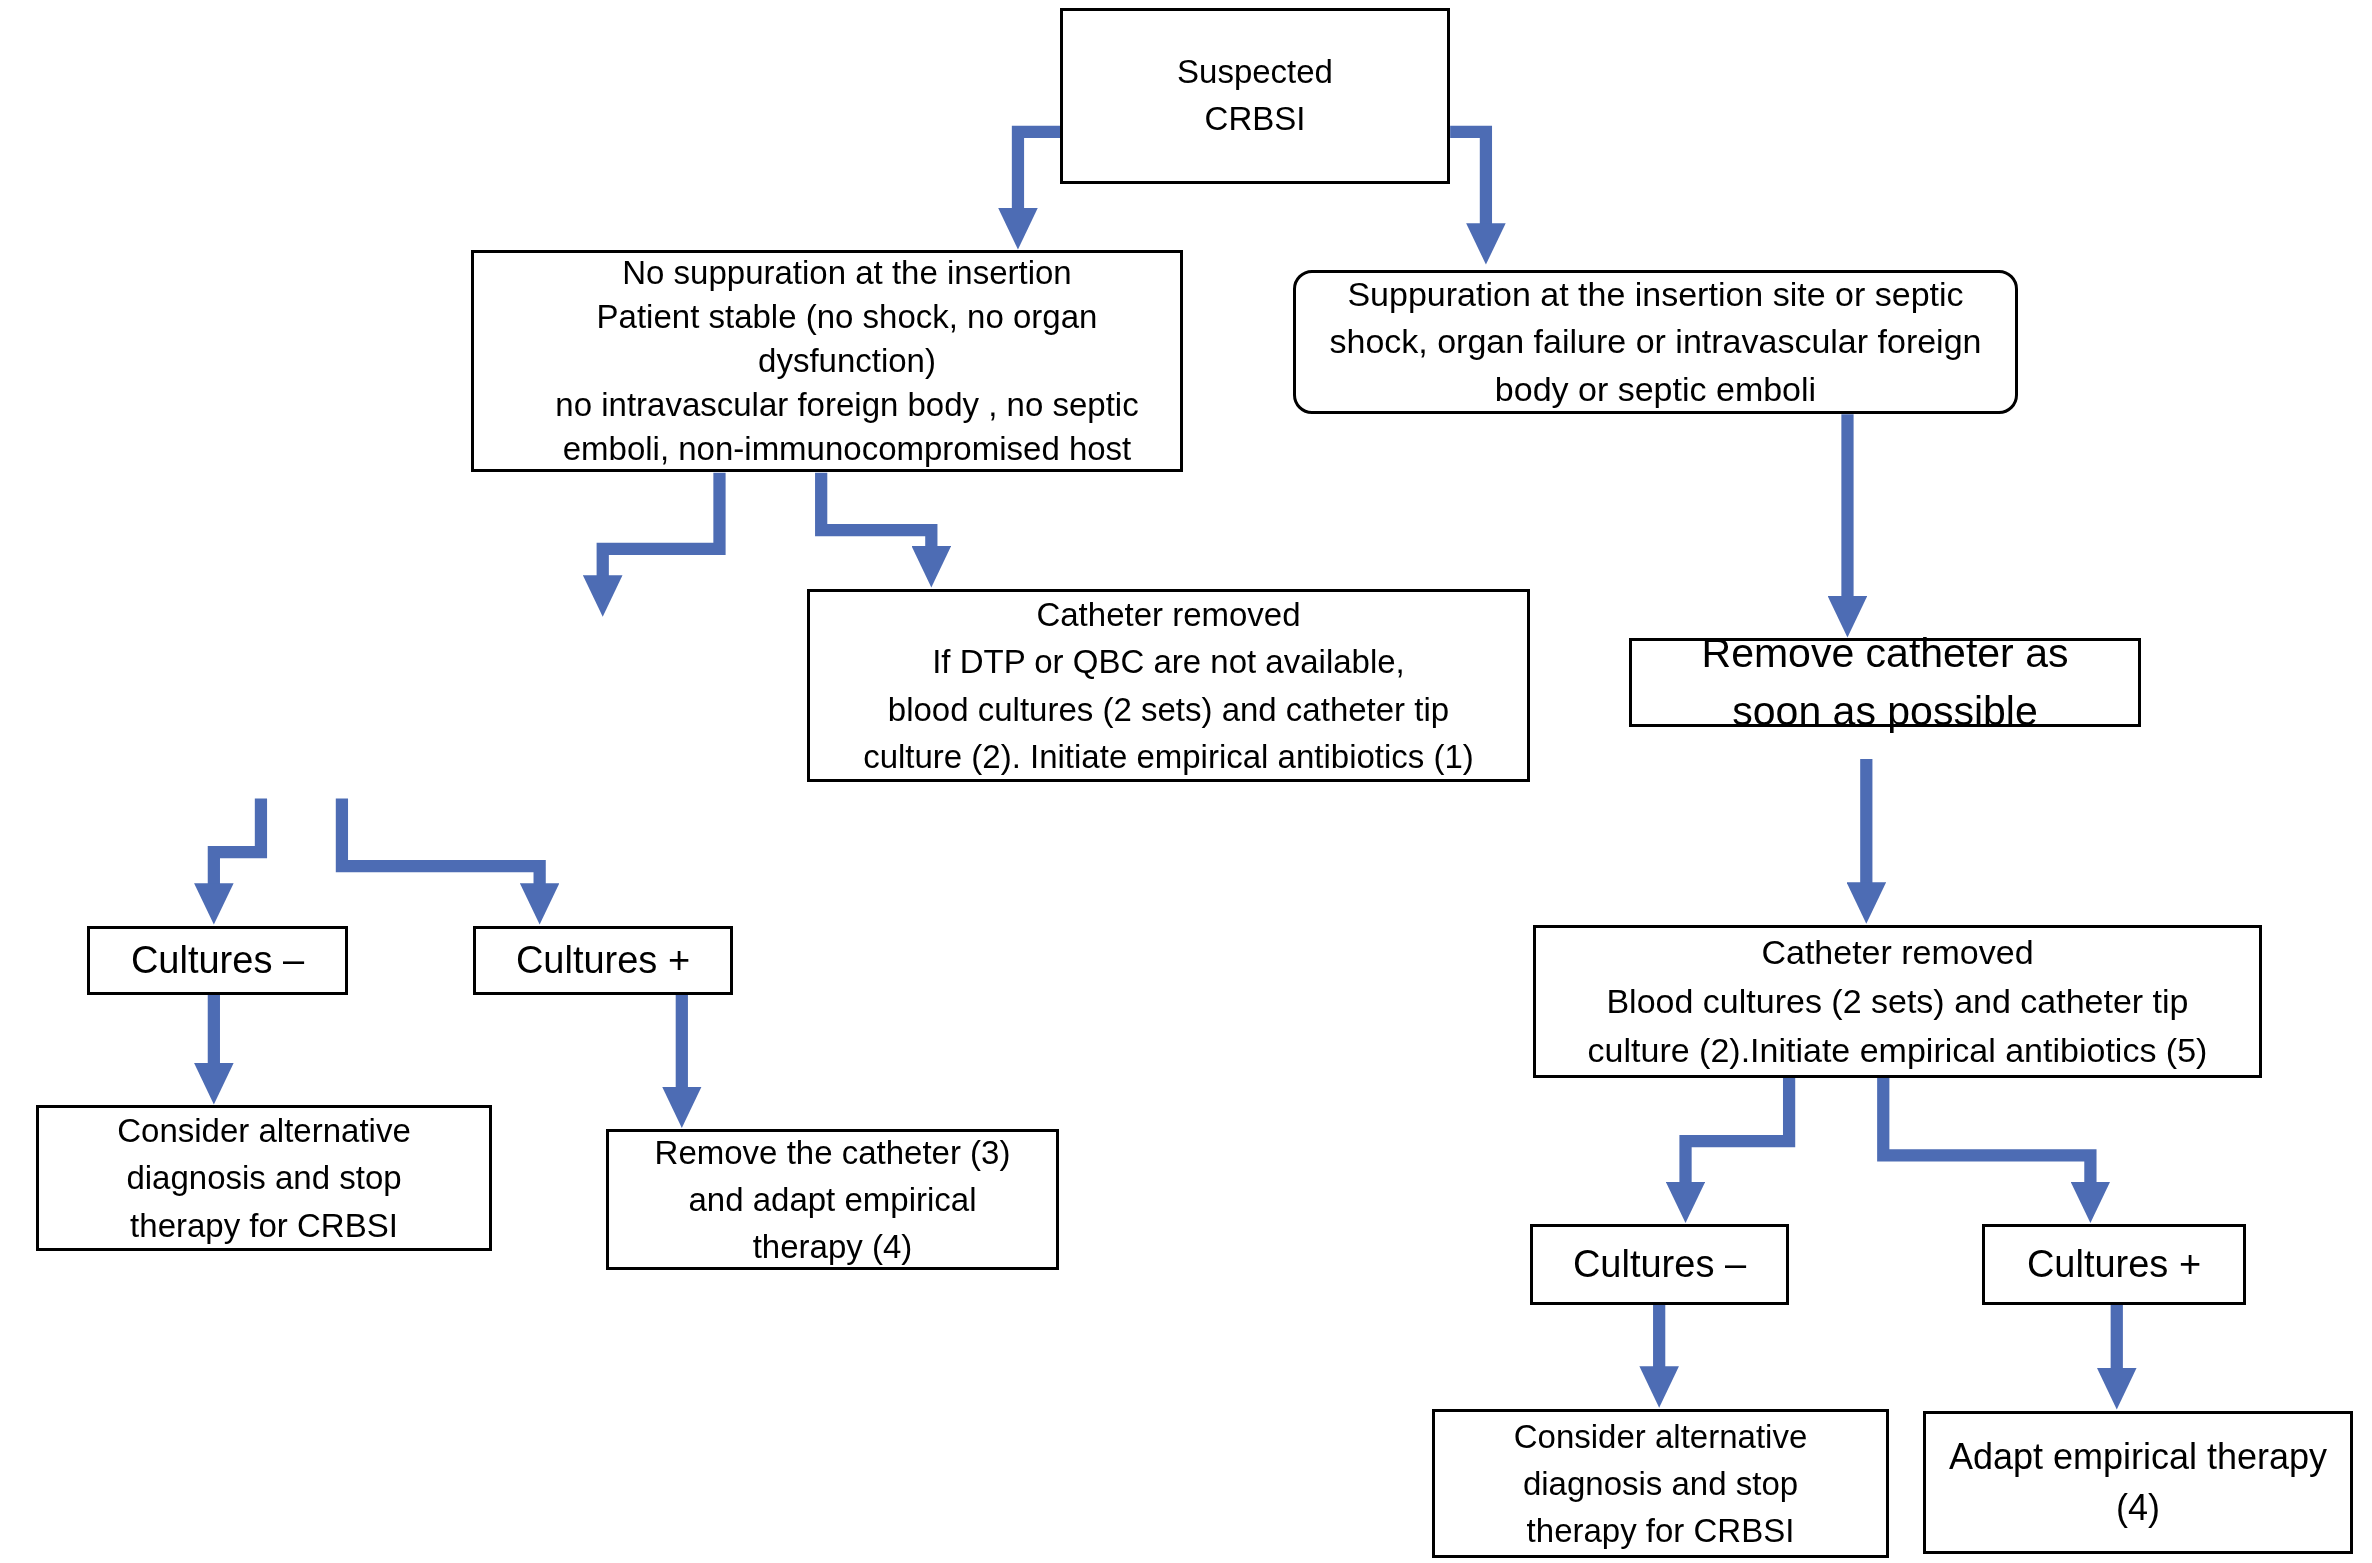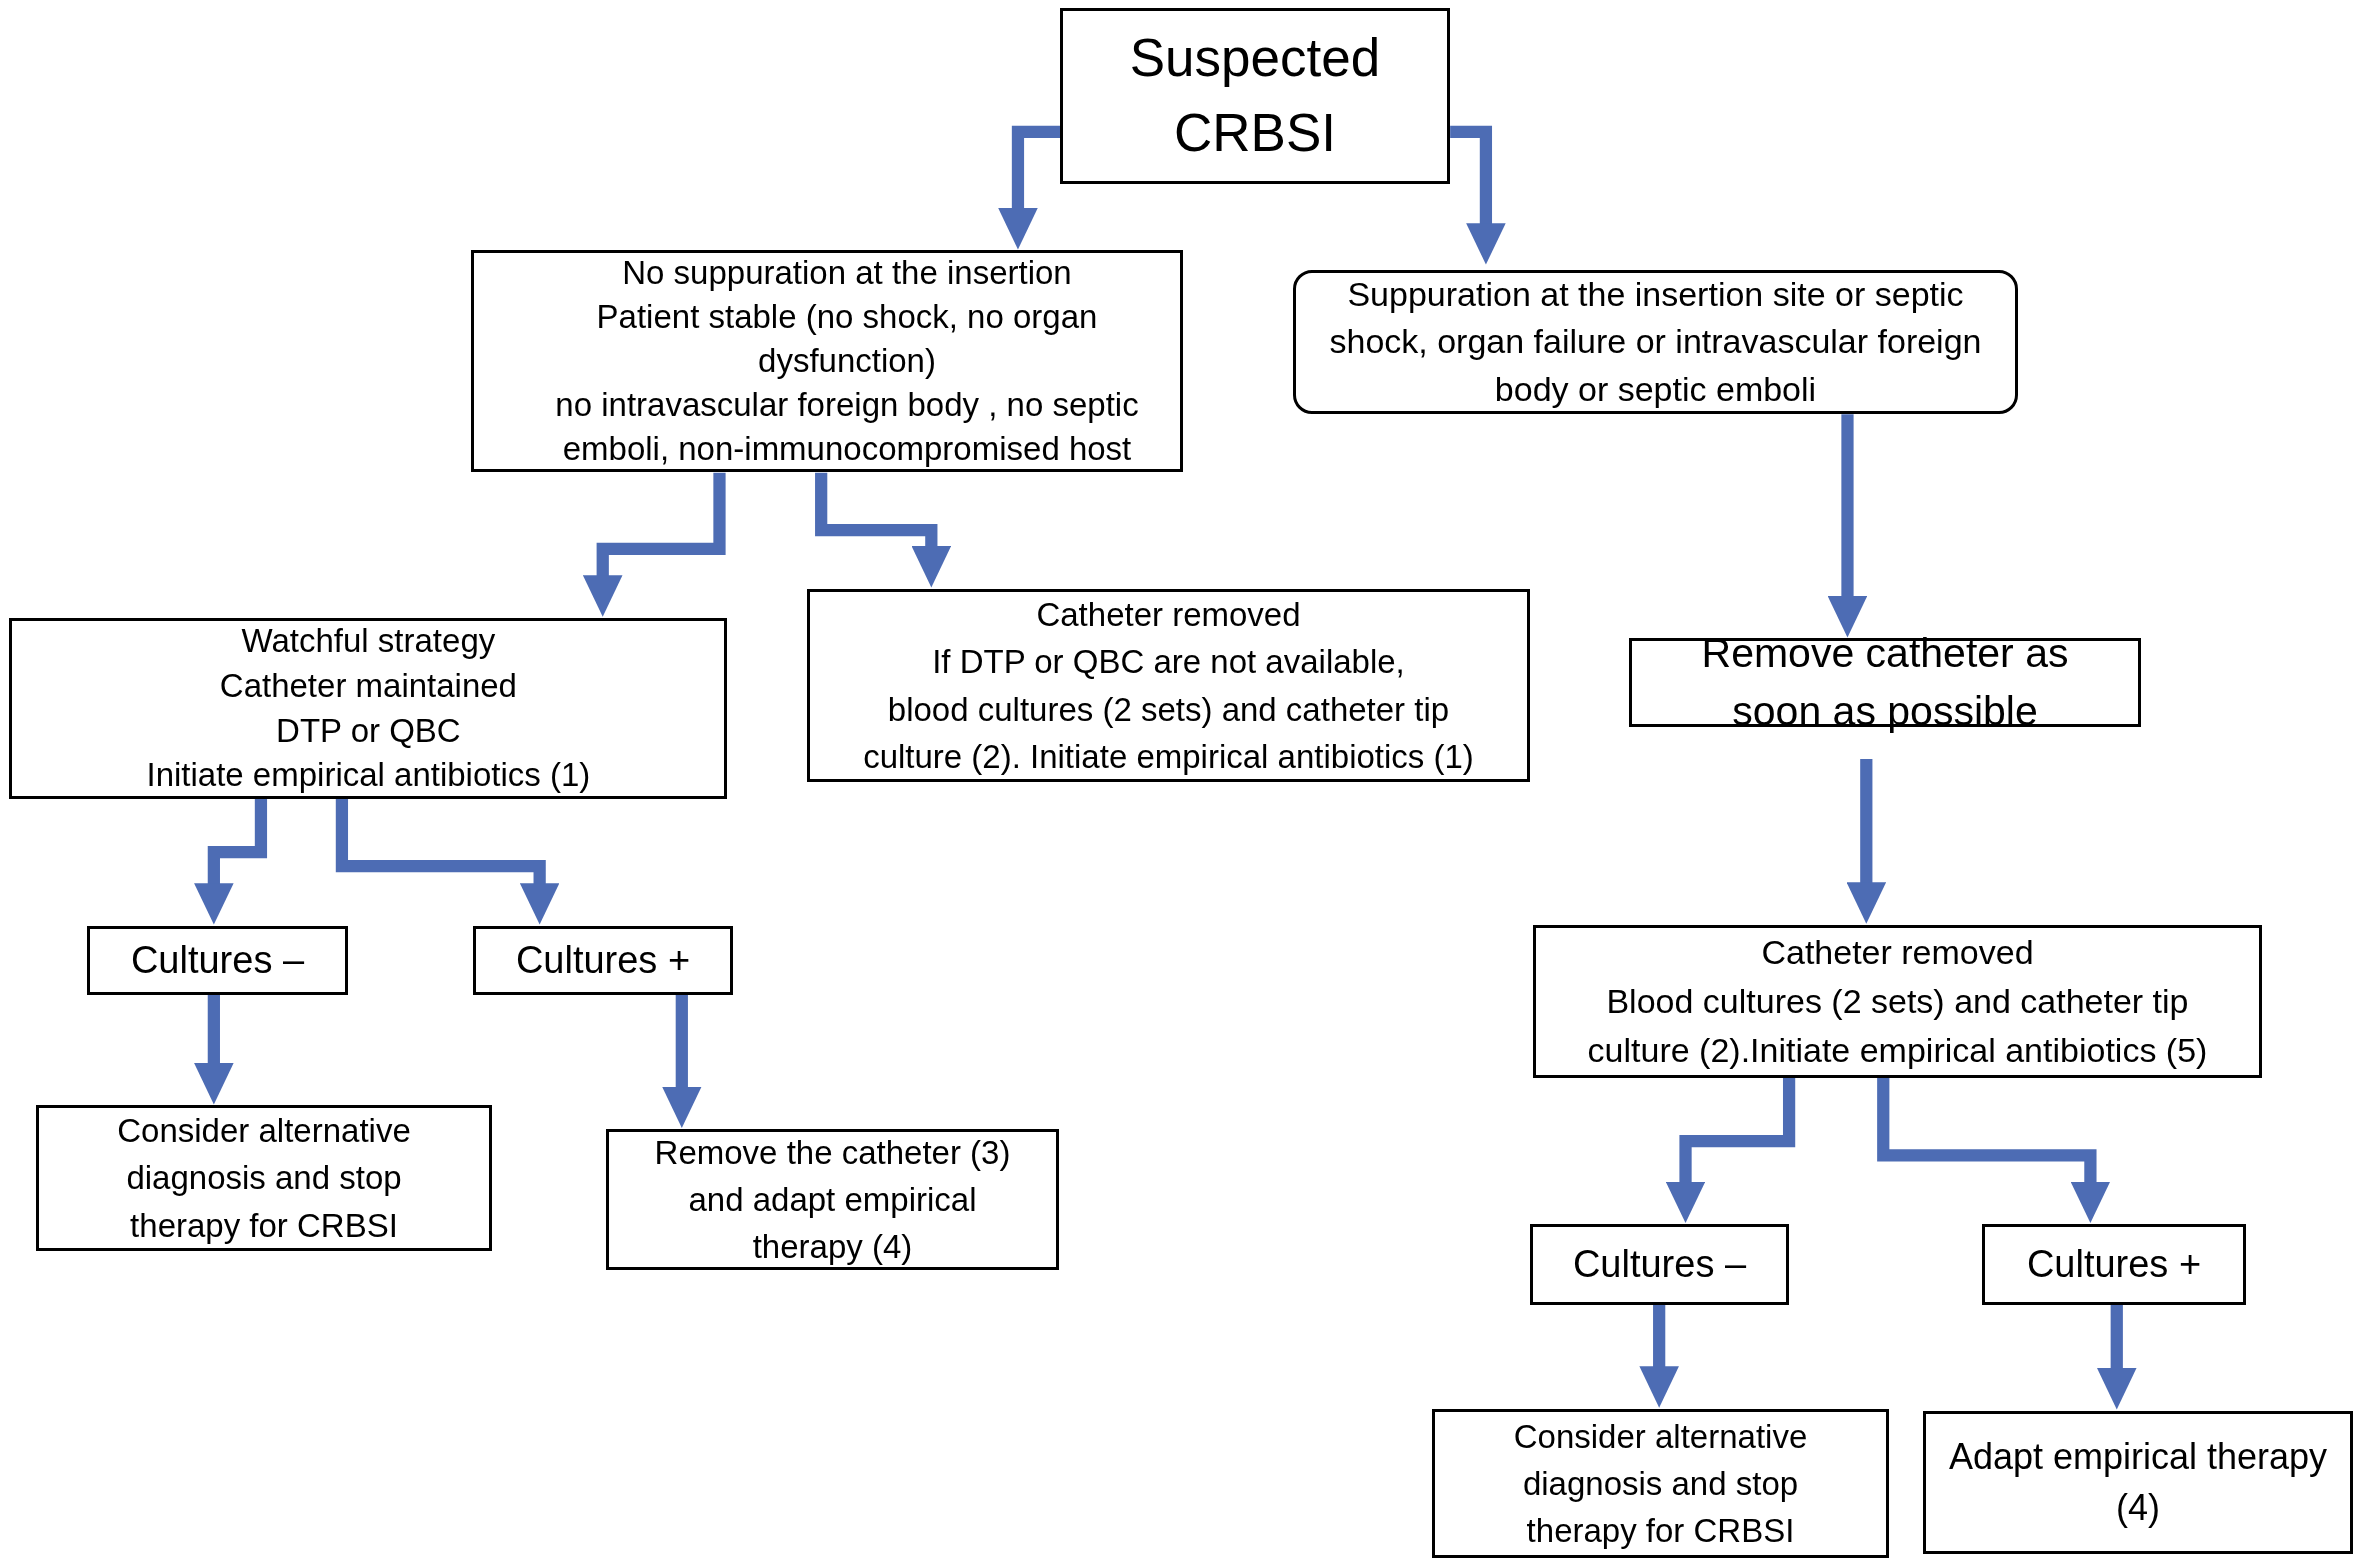--- a/index.html
+++ b/index.html
@@ -29,21 +29,21 @@
     border: 3.8px solid #000000;
     background: #ffffff;
     display: flex;
     align-items: center;
     justify-content: center;
     text-align: center;
     white-space: pre-line;
     line-height: 1.4;
   }
   
-  #n-suspected              { left:1060px; top:7.5px;    width:390px; height:176px; font-size:53px; line-height:1.4; }
+  #n-suspected              { left:1060px; top:7.5px;    width:390px; height:176px; font-size:33px; line-height:1.4; }
   #n-no-suppuration         { left:471px;  top:250px;  width:712px; height:222px; font-size:33px; line-height:1.33;padding-left:40px; }
   #n-suppuration            { left:1293px; top:270px;  width:725px; height:144px; font-size:34px; line-height:1.4;border-radius:19px;  }
   #n-watchful               { left:9.4px;   top:618px;  width:718px; height:181px; font-size:33px; line-height:1.36; }
   #n-catheter-removed-mid   { left:807px;  top:589px;  width:723px; height:193px; font-size:33px; line-height:1.43; }
   #n-remove-asap            { left:1629px; top:638px;  width:512px; height:89px; font-size:41px; line-height:1.4;  }
   #n-cultures-neg-left      { left:87px;   top:926px;  width:261px; height:69px;  font-size:38px; }
   #n-cultures-pos-left      { left:473px;  top:926px;  width:260px; height:69px;  font-size:38px; }
   #n-catheter-removed-right { left:1533px; top:925px;  width:729px; height:153px; font-size:34px; line-height:1.45; }
   #n-consider-alt-left      { left:36px;   top:1105px; width:456px; height:146px; font-size:33px; line-height:1.43; }
   #n-remove-cath-adapt      { left:606px;  top:1129px; width:453px; height:141px; font-size:33px; line-height:1.43; }
@@ -91,26 +91,20 @@
 no intravascular foreign body , no septic
 emboli, non-immunocompromised host</span>
   </div>
 
   <div class="node" id="n-suppuration">
     <span>Suppuration at the insertion site or septic
 shock, organ failure or intravascular foreign
 body or septic emboli</span>
   </div>
 
-  <div class="node" id="n-watchful">
-    <span>Watchful strategy
-Catheter maintained
-DTP or QBC
-Initiate empirical antibiotics (1)</span>
-  </div>
 
   <div class="node" id="n-catheter-removed-mid">
     <span>Catheter removed
 If DTP or QBC are not available,
 blood cultures (2 sets) and catheter tip
 culture (2). Initiate empirical antibiotics (1)</span>
   </div>
 
   <div class="node" id="n-remove-asap">
     <span>Remove catheter as

